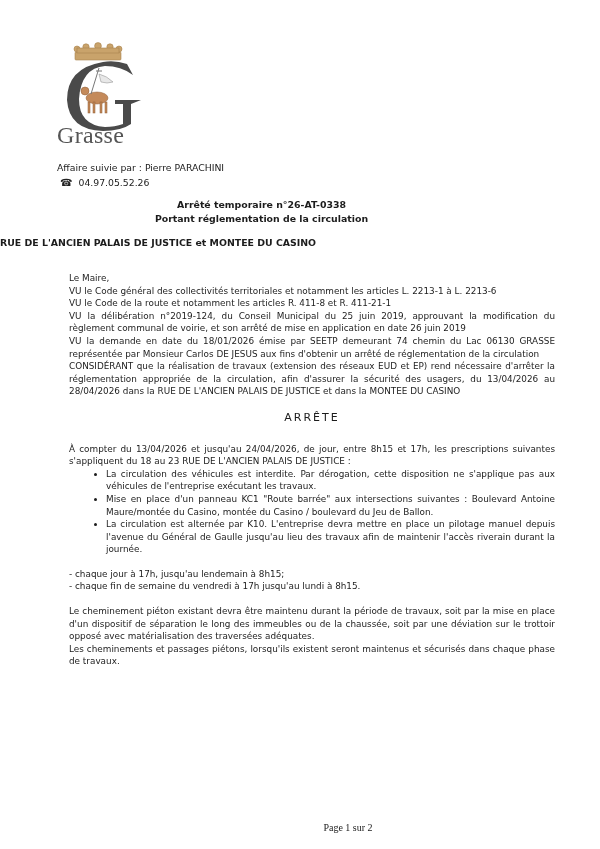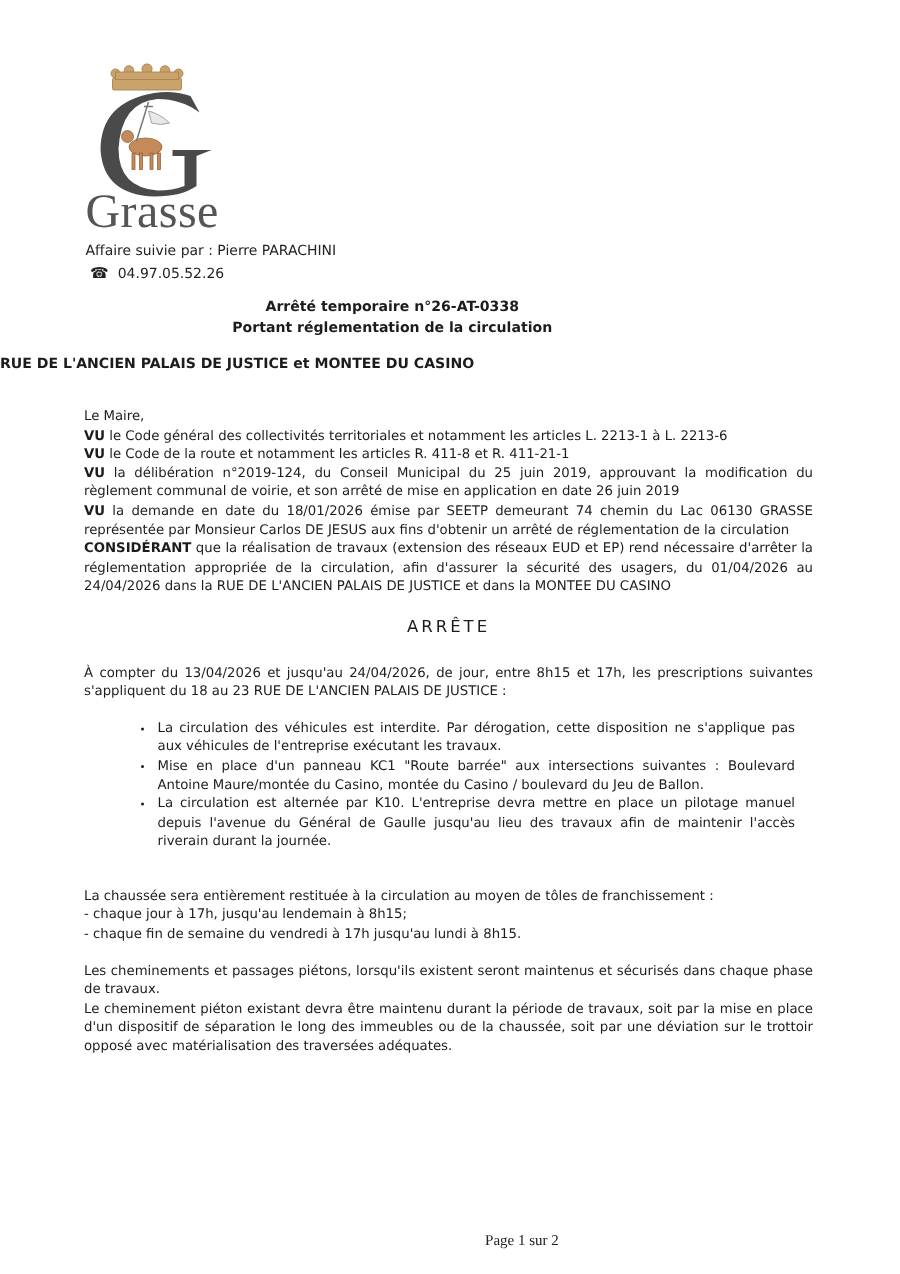--- a/index.html
+++ b/index.html
@@ -5,45 +5,45 @@
   html, body { margin: 0; padding: 0; background: #ffffff; }
   body {
     width: 600px; height: 849px; position: relative; overflow: hidden;
     font-family: "DejaVu Sans", "Liberation Sans", sans-serif;
     color: #1c1c1c;
   }
   .logo { position: absolute; left: 55px; top: 38px; width: 100px; height: 100px; }
   .brand {
     position: absolute; left: 57px; top: 122px;
     font-family: "Liberation Serif", "DejaVu Serif", serif;
-    font-size: 32px; color: #555; letter-spacing: 0.3px;
+    font-size: 24px; color: #555; letter-spacing: 0.3px;
   }
   .contact { position: absolute; left: 57px; top: 160px; font-size: 9.3px; line-height: 15px; color: #222; }
   .contact .phone-row { display: flex; align-items: center; gap: 6px; padding-left: 3px; }
   .phone-icon { font-size: 10px; }
   .title-block {
     position: absolute; left: 0; width: 523px; top: 198px; text-align: center;
     font-size: 9.4px; font-weight: bold; line-height: 14px;
   }
   .street-title {
     position: absolute; left: 0; width: 600px; top: 237px; 
     font-size: 9.4px; font-weight: bold;
   }
   .body {
-    position: absolute; left: 56px; width: 486px; top: 272px;
+    position: absolute; left: 69px; width: 486px; top: 272px;
     font-size: 8.85px; line-height: 12.6px; text-align: justify;
   }
   .body p { margin: 0; }
-  .body b { font-weight: bold; }
+  .body b { font-weight: normal; }
   .arrete {
     text-align: center; font-weight: normal; font-size: 11px; letter-spacing: 2px;
     margin: 14px 0 18px 0;
   }
   .article-title { font-weight: bold; }
-  ul { margin: 12px; padding-left: 37px; }
+  ul { margin: 0; padding-left: 37px; }
   li { margin: 0; }
   .gap { height: 12px; }
   .footer {
     position: absolute; left: 0; width: 600px; top: 822px; text-align: center;
     font-family: "Liberation Serif", "DejaVu Serif", serif; font-size: 10px; color: #222; padding-left: 48px;
   }
 </style>
 </head>
 <body>
 
@@ -93,32 +93,31 @@
 </div>
 
 <div class="street-title">RUE DE L'ANCIEN PALAIS DE JUSTICE et MONTEE DU CASINO</div>
 
 <div class="body">
   <p>Le Maire,</p>
   <p><b>VU</b><span> le Code général des collectivités territoriales et notamment les articles L. 2213-1 à L. 2213-6</span></p>
   <p><b>VU</b><span> le Code de la route et notamment les articles R. 411-8 et R. 411-21-1</span></p>
   <p><b>VU</b><span> la délibération n°2019-124, du Conseil Municipal du 25 juin 2019, approuvant la modification du règlement communal de voirie, et son arrêté de mise en application en date 26 juin 2019</span></p>
   <p><b>VU</b><span> la demande en date du 18/01/2026 émise par SEETP demeurant 74 chemin du Lac 06130 GRASSE représentée par Monsieur Carlos DE JESUS aux fins d'obtenir un arrêté de réglementation de la circulation</span></p>
-  <p><b>CONSIDÉRANT</b><span> que la réalisation de travaux (extension des réseaux EUD et EP) rend nécessaire d'arrêter la réglementation appropriée de la circulation, afin d'assurer la sécurité des usagers, du 01/04/2026 au 24/04/2026 dans la RUE DE L'ANCIEN PALAIS DE JUSTICE et dans la MONTEE DU CASINO</span></p>
+  <p><b>CONSIDÉRANT</b><span> que la réalisation de travaux (extension des réseaux EUD et EP) rend nécessaire d'arrêter la réglementation appropriée de la circulation, afin d'assurer la sécurité des usagers, du 13/04/2026 au 28/04/2026 dans la RUE DE L'ANCIEN PALAIS DE JUSTICE et dans la MONTEE DU CASINO</span></p>
 
   <div class="arrete">ARRÊTE</div>
 
   <p>À compter du 13/04/2026 et jusqu'au 24/04/2026, de jour, entre 8h15 et 17h, les prescriptions suivantes s'appliquent du 18 au 23 RUE DE L'ANCIEN PALAIS DE JUSTICE :</p>
   <ul>
     <li>La circulation des véhicules est interdite. Par dérogation, cette disposition ne s'applique pas aux véhicules de l'entreprise exécutant les travaux.</li>
     <li>Mise en place d'un panneau KC1 "Route barrée" aux intersections suivantes : Boulevard Antoine Maure/montée du Casino, montée du Casino / boulevard du Jeu de Ballon.</li>
     <li>La circulation est alternée par K10. L'entreprise devra mettre en place un pilotage manuel depuis l'avenue du Général de Gaulle jusqu'au lieu des travaux afin de maintenir l'accès riverain durant la journée.</li>
   </ul>
   <div class="gap"></div>
-  <p>La chaussée sera entièrement restituée à la circulation au moyen de tôles de franchissement :</p>
   <p>- chaque jour à 17h, jusqu'au lendemain à 8h15;</p>
   <p>- chaque fin de semaine du vendredi à 17h jusqu'au lundi à 8h15.</p>
   <div class="gap"></div>
+  <p>Le cheminement piéton existant devra être maintenu durant la période de travaux, soit par la mise en place d'un dispositif de séparation le long des immeubles ou de la chaussée, soit par une déviation sur le trottoir opposé avec matérialisation des traversées adéquates.</p>
   <p>Les cheminements et passages piétons, lorsqu'ils existent seront maintenus et sécurisés dans chaque phase de travaux.</p>
-  <p>Le cheminement piéton existant devra être maintenu durant la période de travaux, soit par la mise en place d'un dispositif de séparation le long des immeubles ou de la chaussée, soit par une déviation sur le trottoir opposé avec matérialisation des traversées adéquates.</p>
 </div>
 
 <div class="footer">Page 1 sur 2</div>
 
 </body></html>

